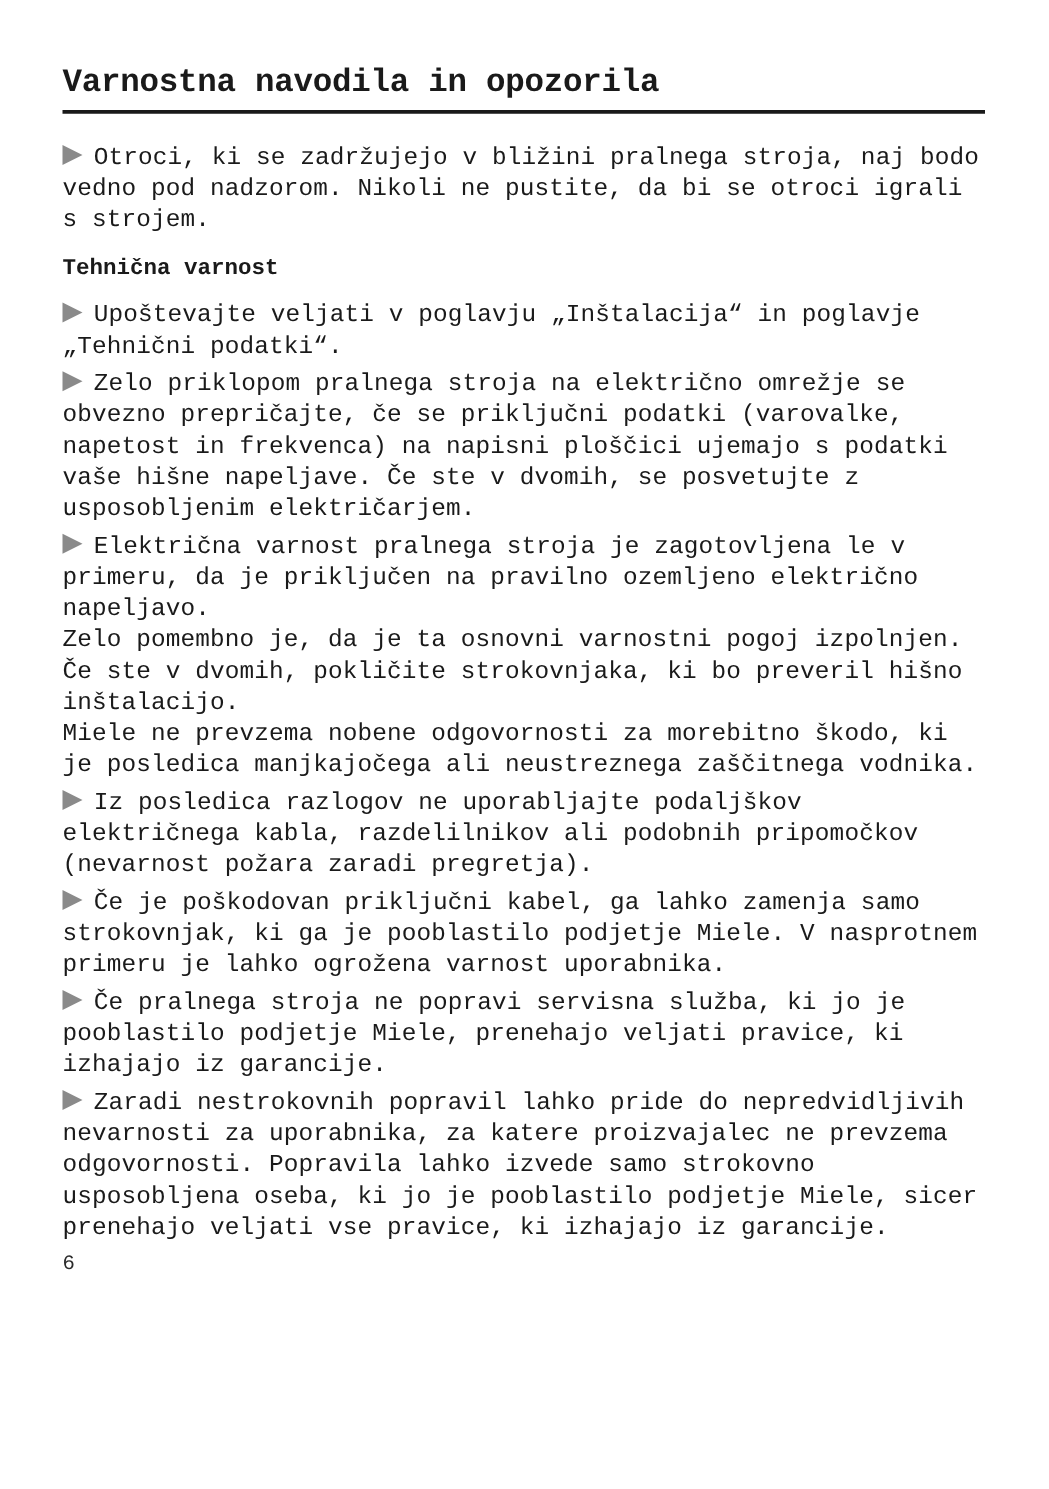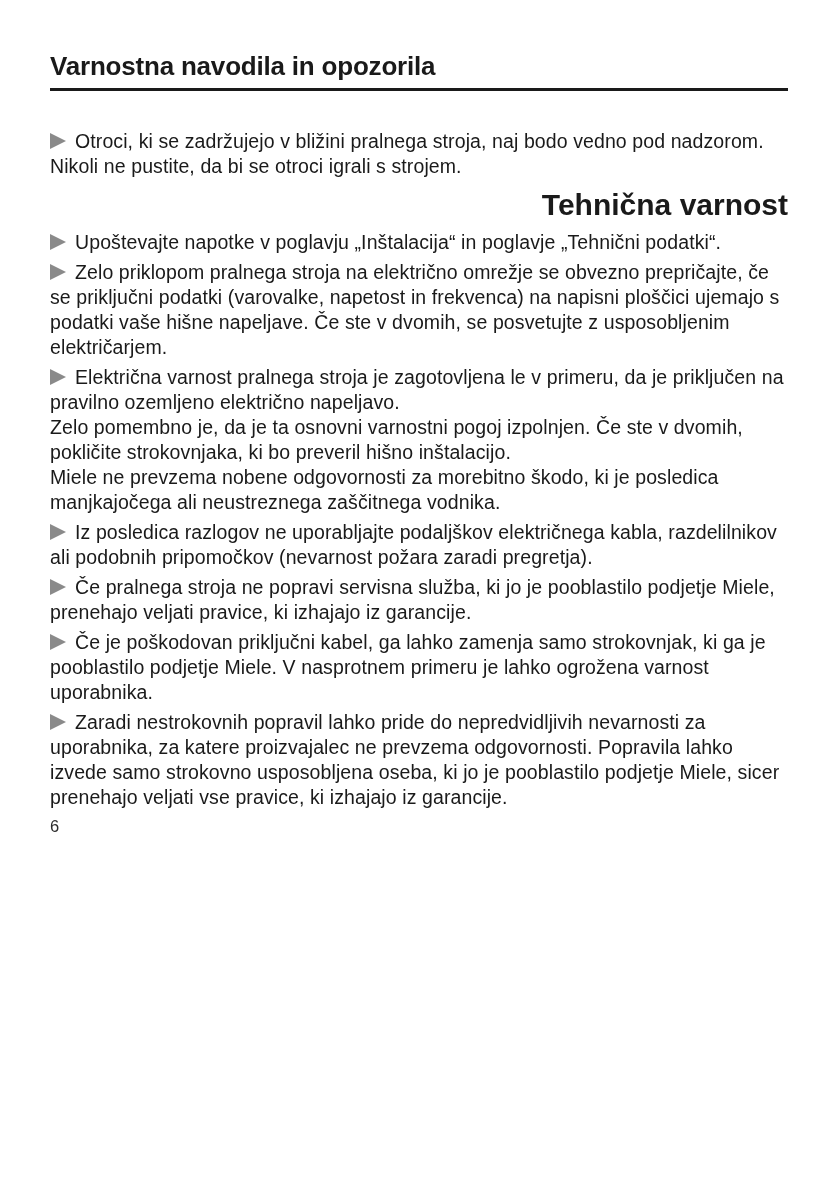--- a/index.html
+++ b/index.html
@@ -6,21 +6,21 @@
     margin: 0;
     padding: 0;
     background: #ffffff;
   }
   .page {
     position: relative;
     width: 836px;
     height: 1191px;
     box-sizing: border-box;
     background: #ffffff;
-    font-family: Liberation Sans, sans-serif;
+    font-family: Liberation Mono, monospace;
     color: var(--text-color, #1a1a1a);
     padding: 52px 48px 0 50px;
     overflow: hidden;
   }
   h1.doc-title {
     margin: 0;
     font-size: 26px;
     line-height: 29px;
     font-weight: bold;
     letter-spacing: -0.2px;
@@ -28,21 +28,21 @@
   }
   .title-rule {
     height: 3px;
     background: var(--rule-color, #1a1a1a);
     margin-top: 7px;
     margin-bottom: 0;
     border: none;
     width: 100%;
   }
   .body-copy {
-    margin-top: 38px;
+    margin-top: 23px;
   }
   p.para {
     margin: 0 0 5px 0;
     font-size: 19.5px;
     line-height: 25px;
     letter-spacing: 0.1px;
     max-width: 741px;
   }
   p.para:last-of-type {
     margin-bottom: 0;
@@ -56,25 +56,24 @@
     height: 0;
     border-left: 16px solid var(--bullet-color, #8a8a8a);
     border-top: 8px solid transparent;
     border-bottom: 8px solid transparent;
     margin-right: 9px;
     position: relative;
     top: 1px;
   }
   h2.section-heading {
     margin: 14px 0 13px 0;
-    font-size: 30px;
+    font-size: 18px;
     line-height: 24px;
     font-weight: bold;
     color: var(--text-color, #1a1a1a);
-    text-align: right;
   }
   .page-footer {
     margin-top: 7px;
   }
   .page-number {
     font-size: 16.5px;
     line-height: 18px;
     color: #2b2b2b;
   }
 </style>
@@ -87,36 +86,36 @@
     <h1 class="doc-title">Varnostna navodila in opozorila</h1>
     <div class="title-rule"></div>
   </header>
 
   <main class="body-copy">
 
     <p class="para"><span class="tri-bullet"></span><span class="ptext">Otroci, ki se zadržujejo v bližini pralnega stroja, naj bodo vedno pod nadzorom. Nikoli ne pustite, da bi se otroci igrali s strojem.</span></p>
 
     <h2 class="section-heading">Tehnična varnost</h2>
 
-    <p class="para"><span class="tri-bullet"></span><span class="ptext">Upoštevajte napotke v poglavju „Inštalacija“ in poglavje „Tehnični podatki“.</span></p>
+    <p class="para"><span class="tri-bullet"></span><span class="ptext">Upoštevajte veljati v poglavju „Inštalacija“ in poglavje „Tehnični podatki“.</span></p>
 
 
     <p class="para"><span class="tri-bullet"></span><span class="ptext">Zelo priklopom pralnega stroja na električno omrežje se obvezno prepričajte, če se priključni podatki (varovalke, napetost in frekvenca) na napisni ploščici ujemajo s podatki vaše hišne napeljave. Če ste v dvomih, se posvetujte z usposobljenim električarjem.</span></p>
 
     <p class="para"><span class="tri-bullet"></span><span class="ptext">Električna varnost pralnega stroja je zagotovljena le v primeru, da je priključen na pravilno ozemljeno električno napeljavo.
 Zelo pomembno je, da je ta osnovni varnostni pogoj izpolnjen. Če ste v dvomih, pokličite strokovnjaka, ki bo preveril hišno inštalacijo.
 Miele ne prevzema nobene odgovornosti za morebitno škodo, ki je posledica manjkajočega ali neustreznega zaščitnega vodnika.</span></p>
 
     <p class="para"><span class="tri-bullet"></span><span class="ptext">Iz posledica razlogov ne uporabljajte podaljškov električnega kabla, razdelilnikov ali podobnih pripomočkov (nevarnost požara zaradi pregretja).</span></p>
 
 
 
+    <p class="para"><span class="tri-bullet"></span><span class="ptext">Če je poškodovan priključni kabel, ga lahko zamenja samo strokovnjak, ki ga je pooblastilo podjetje Miele. V nasprotnem primeru je lahko ogrožena varnost uporabnika.</span></p>
+
     <p class="para"><span class="tri-bullet"></span><span class="ptext">Če pralnega stroja ne popravi servisna služba, ki jo je pooblastilo podjetje Miele, prenehajo veljati pravice, ki izhajajo iz garancije.</span></p>
-
-    <p class="para"><span class="tri-bullet"></span><span class="ptext">Če je poškodovan priključni kabel, ga lahko zamenja samo strokovnjak, ki ga je pooblastilo podjetje Miele. V nasprotnem primeru je lahko ogrožena varnost uporabnika.</span></p>
 
     <p class="para"><span class="tri-bullet"></span><span class="ptext">Zaradi nestrokovnih popravil lahko pride do nepredvidljivih nevarnosti za uporabnika, za katere proizvajalec ne prevzema odgovornosti. Popravila lahko izvede samo strokovno usposobljena oseba, ki jo je pooblastilo podjetje Miele, sicer prenehajo veljati vse pravice, ki izhajajo iz garancije.</span></p>
 
 
   </main>
 
   <footer class="page-footer">
     <span class="page-number">6</span>
   </footer>
 

